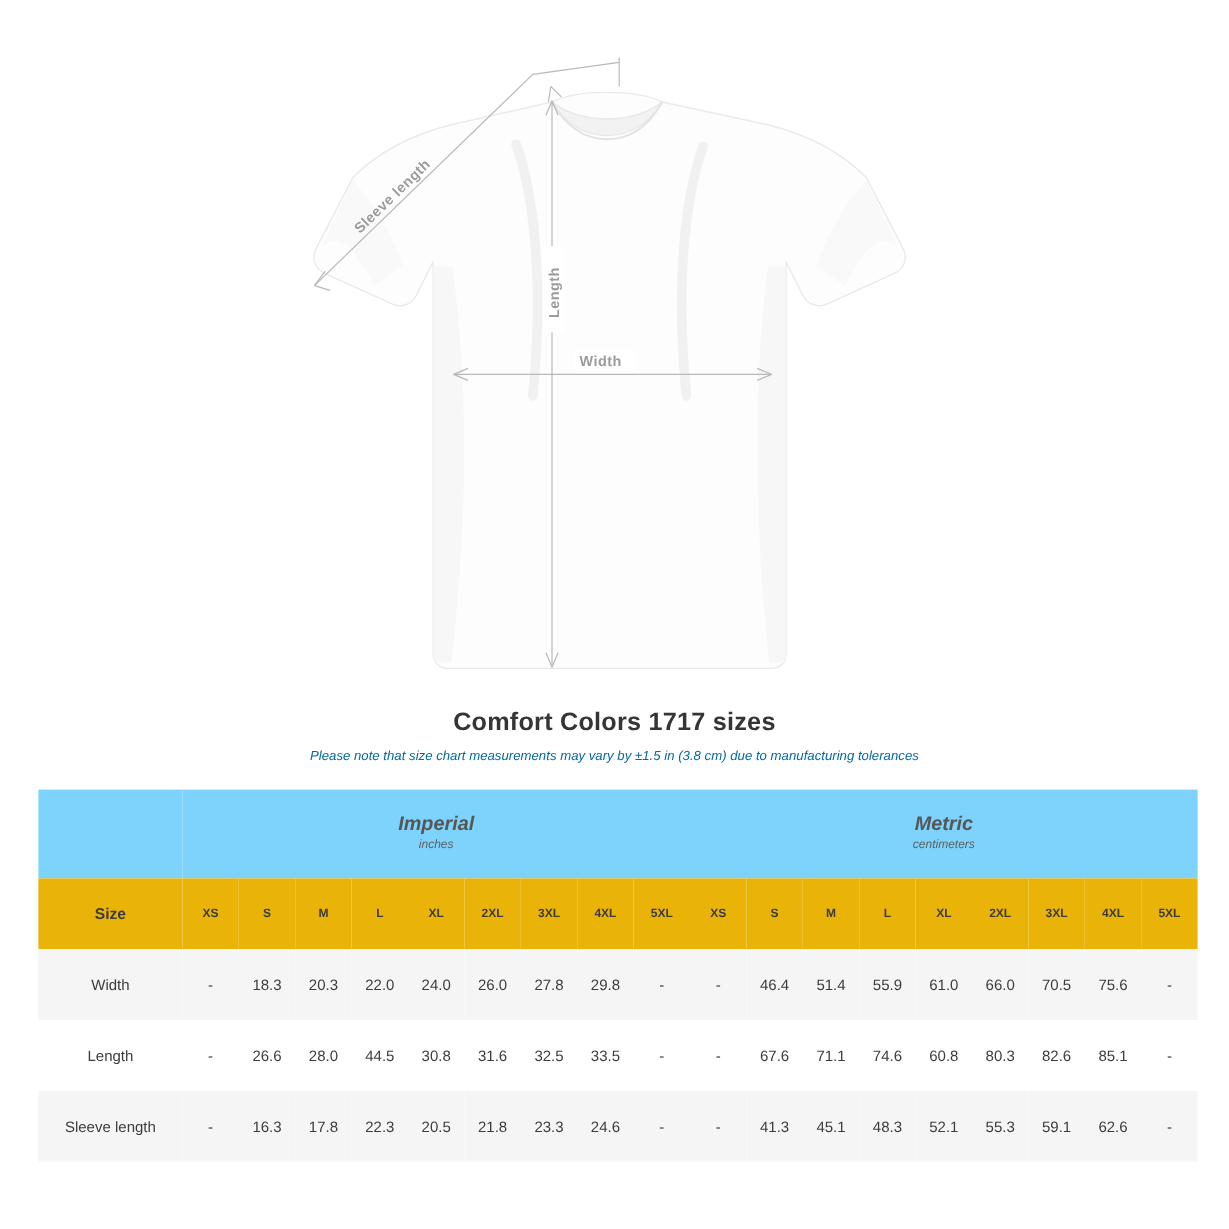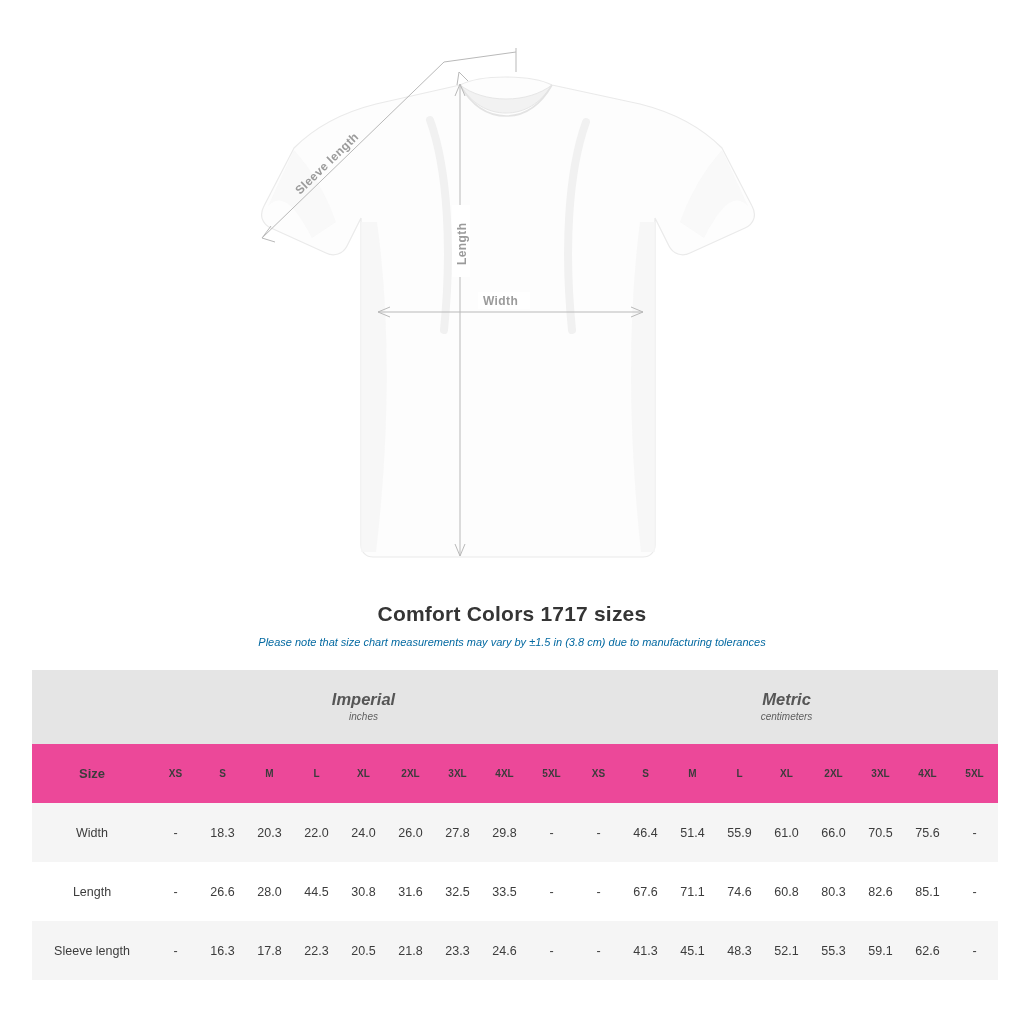--- a/index.html
+++ b/index.html
@@ -30,21 +30,21 @@
     height: 590px;
     flex: none;
   }
   .illustration svg {
     display: block;
   }
 
   
   .title-block {
     text-align: center;
-    margin-top: 12px;
+    margin-top: 0;
   }
   .chart-title {
     font-size: 21px;
     font-weight: bold;
     color: #353535;
     letter-spacing: 0.2px;
   }
   .chart-note {
     font-size: 11px;
     font-style: italic;
@@ -65,21 +65,21 @@
     text-align: center;
     font-size: 12.5px;
     color: #3c3c3c;
     font-weight: normal;
     border: none;
     padding: 0;
     height: 59px;
     vertical-align: middle;
   }
   .unit-head {
-    background: #e5e5e5;
+    background: #7dd3fc;
     height: 74px;
     border-radius: 17px;
   }
   .unit-head .unit-name {
     font-size: 16.5px;
     font-style: italic;
     font-weight: bold;
     color: #565656;
     line-height: 1.25;
   }
@@ -89,21 +89,21 @@
     color: #5e5e5e;
     line-height: 1.6;
   }
   .row-head {
     font-weight: bold;
     font-size: 13px;
     color: #3a3a3a;
   }
   .row-odd td { background: #f5f5f5; }
   .row-even td { background: #ffffff; }
-  .hdr-row td { background: #ec4899; }
+  .hdr-row td { background: #eab308; }
   .hdr-row td.size-label { font-weight: bold; font-size: 13px; }
   .hdr-row td.size-col { font-weight: bold; font-size: 10px; }
   .vline {
     border-left: 1px solid #e4e4e4;
   }
   .first-col { width: 120px; }
   .size-col { width: 47px; }
 
   
   .lbl {

